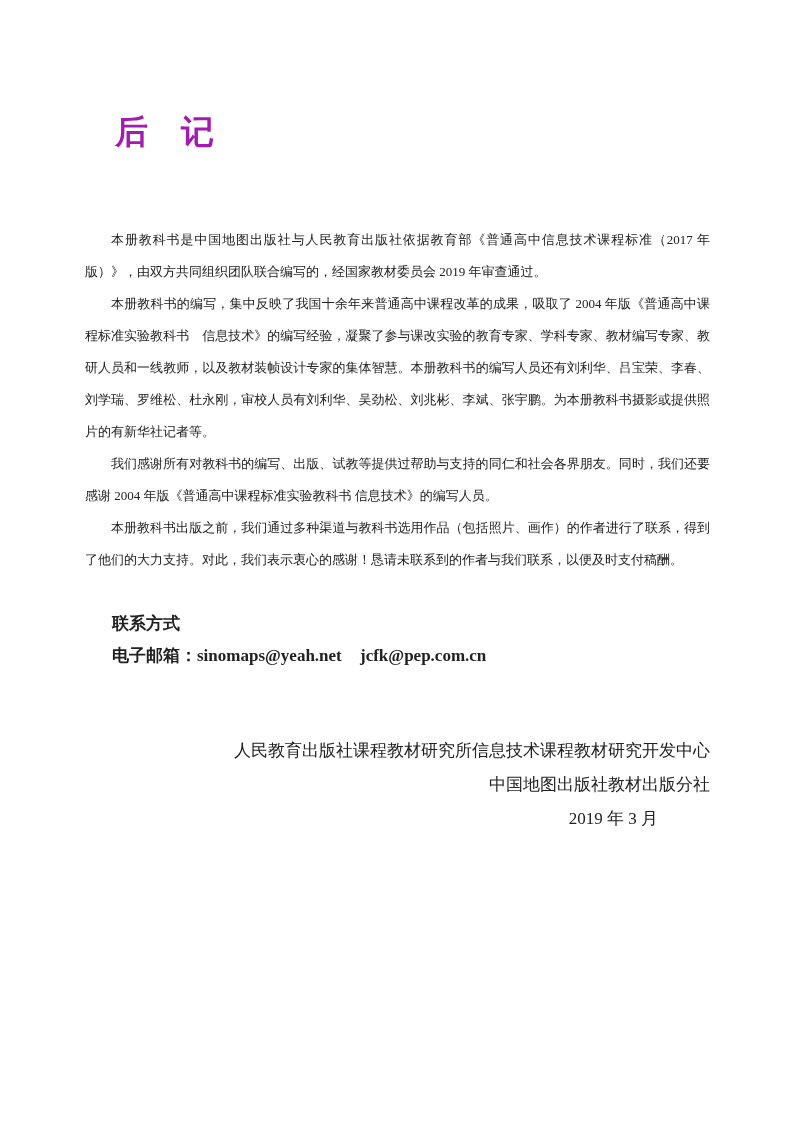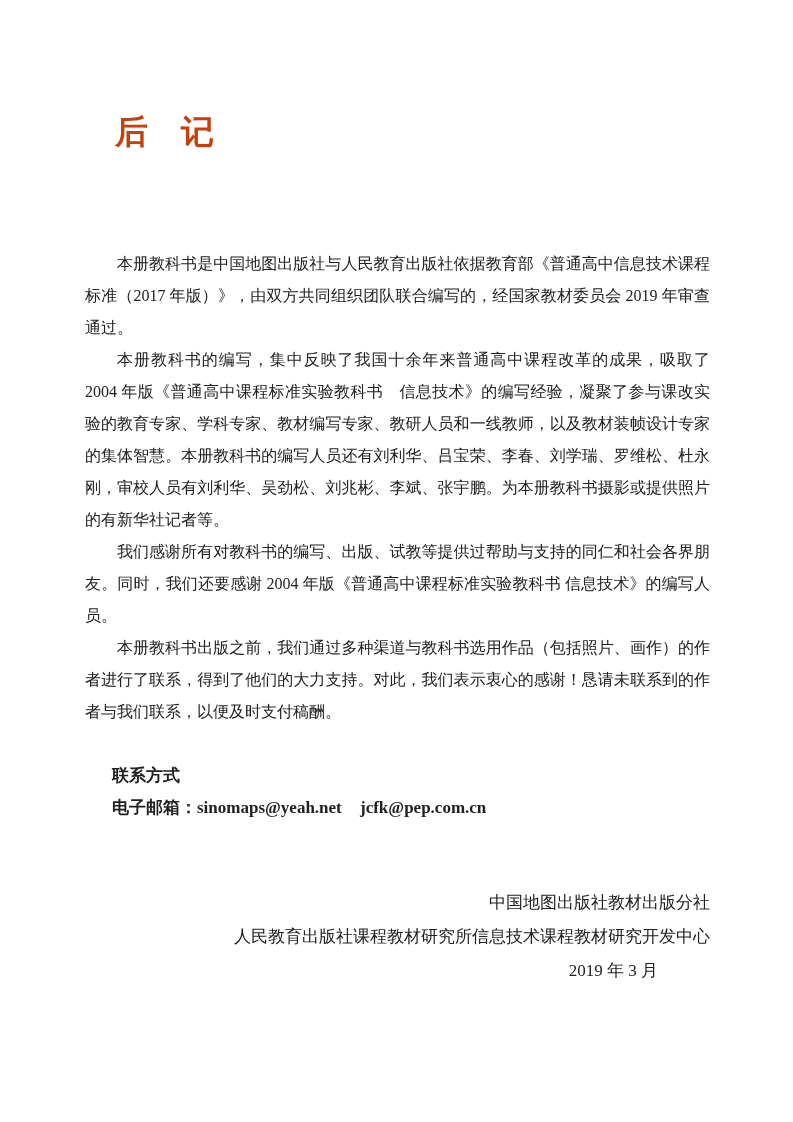--- a/index.html
+++ b/index.html
@@ -17,25 +17,25 @@
     padding: 0 83px 0 85px;
     overflow: hidden;
     font-family: "Liberation Serif", "DejaVu Serif", serif;
     color: #212121;
   }
   .title {
     margin: 112px 0 0 30px;
     font-size: 33px;
     line-height: 40px;
     font-weight: bold;
-    color: #c2410c;
+    color: #a21caf;
   }
   .body-text {
-    margin-top: 96px;
-    font-size: 16px;
+    margin-top: 72px;
+    font-size: 13px;
     line-height: 32px;
     text-align: justify;
   }
   .body-text p {
     margin: 0;
     padding: 0;
     text-indent: 2em;
   }
   .contact {
     margin-top: 32px;
@@ -81,18 +81,18 @@
   </div>
 
   <div class="contact">
     <p>联系方式</p>
     <p>
       <span>电子邮箱：</span><span class="val1">sinomaps@yeah.net</span><span>jcfk@pep.com.cn</span>
     </p>
   </div>
 
   <div class="signature">
+    <p>人民教育出版社课程教材研究所信息技术课程教材研究开发中心</p>
     <p>中国地图出版社教材出版分社</p>
-    <p>人民教育出版社课程教材研究所信息技术课程教材研究开发中心</p>
     <p class="date">2019 年 3 月</p>
   </div>
 
 </div>
 
 </body></html>

